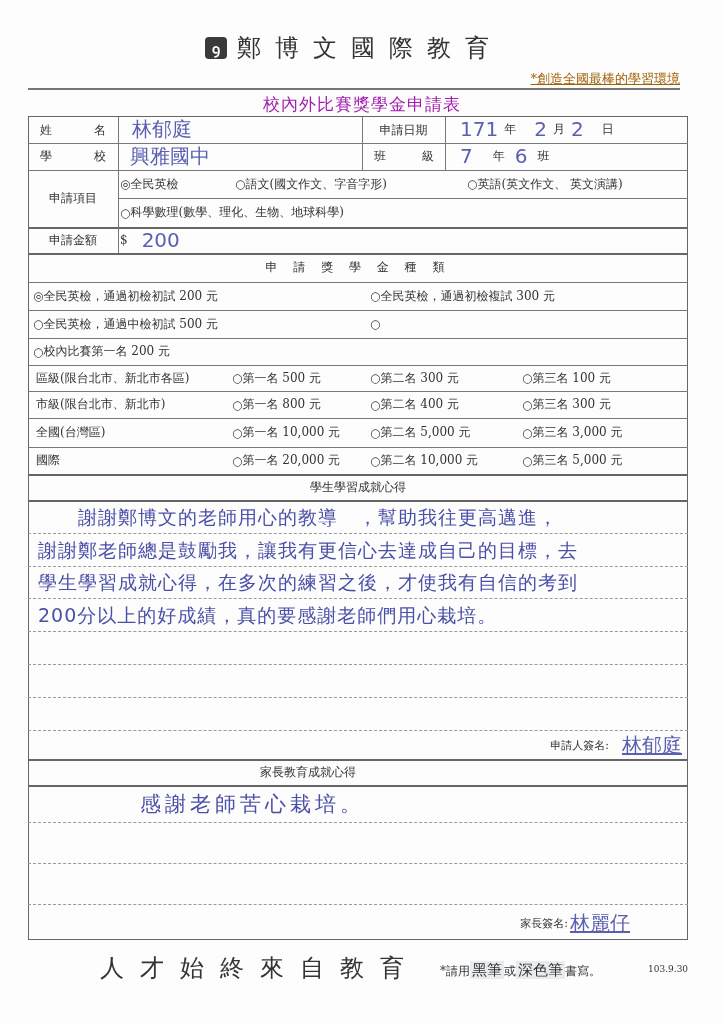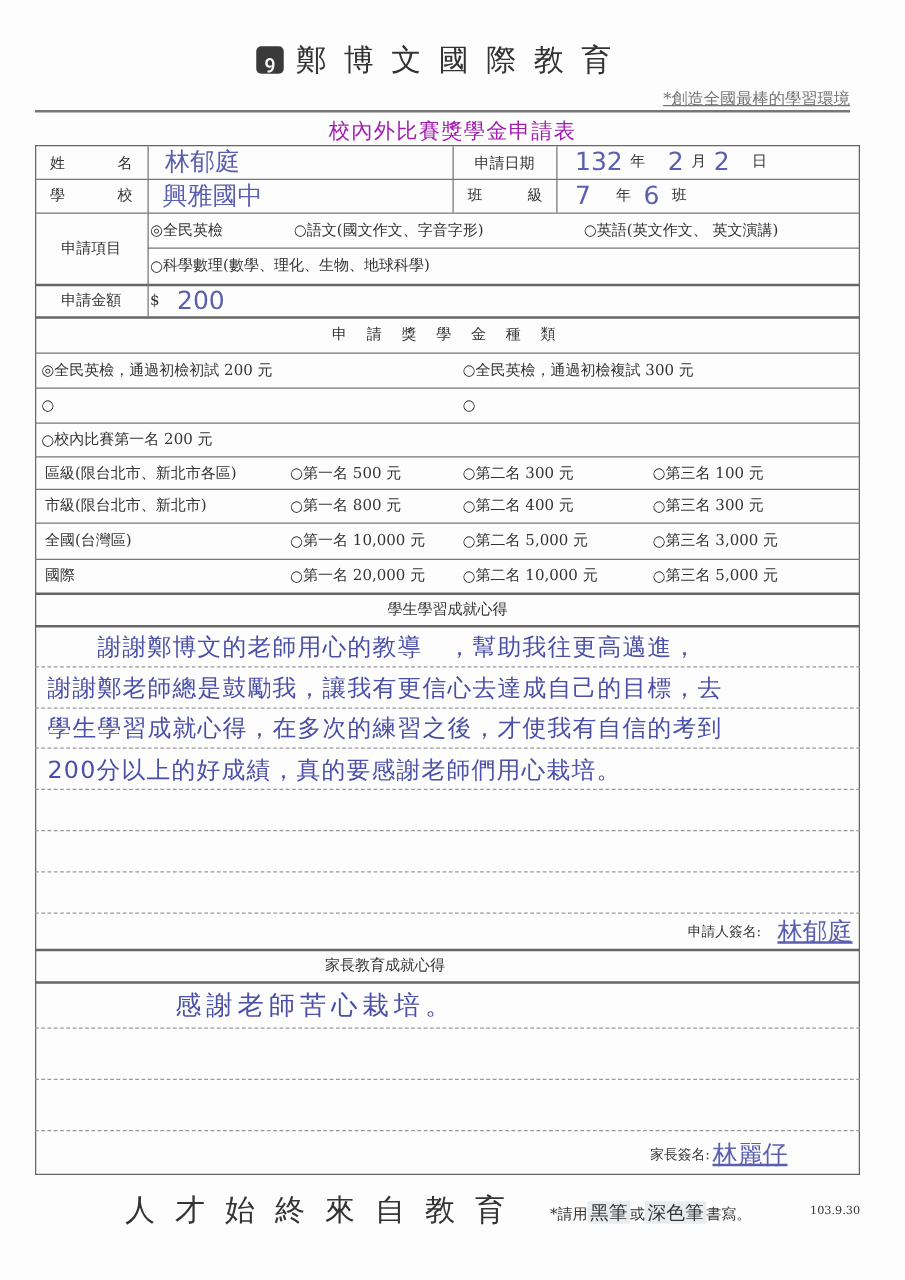--- a/index.html
+++ b/index.html
@@ -4,21 +4,21 @@
 <style>
   html, body { margin:0; padding:0; }
   body {
     width:724px; height:1024px; background:#fdfdfd; position:relative; overflow:hidden;
     font-family:"DejaVu Serif", serif; color:#2a2a2a;
   }
   .abs { position:absolute; }
   .brand { left:205px; top:30px; height:36px; display:flex; align-items:center; gap:10px; }
   .logo { width:22px; height:22px; background:#3a3a3a; border-radius:4px; color:#fff; font-size:14px; display:flex; align-items:center; justify-content:center; font-family:"DejaVu Sans", sans-serif; font-weight:bold; }
   .brand-name { font-size:24px; letter-spacing:14px; color:#333; }
-  .motto { right:44px; top:70px; font-size:13px; text-decoration:underline; color:#737373; }
+  .motto { right:44px; top:70px; font-size:13px; text-decoration:underline; color:#a16207; }
   .hr-top { left:28px; width:652px; top:88px; height:0; border-top:2px solid #777; }
   .form-title { left:0; width:724px; top:93px; text-align:center; font-size:17px; color:#a21caf; letter-spacing:1px; }
 
   .frame { left:28px; top:116px; width:660px; height:824px; border:1.5px solid #666; box-sizing:border-box; }
   .hl { position:absolute; left:28px; width:660px; border-top:1px solid #777; height:0; }
   .hl.thick { border-top:2px solid #666; }
   .hl.dot { border-top:1px dashed #999; }
   .vl { position:absolute; border-left:1px solid #777; width:0; }
 
   .cell { position:absolute; font-size:12px; color:#333; white-space:nowrap; display:flex; align-items:center; }
@@ -77,21 +77,21 @@
 <div class="vl" style="left:362px;top:117px;height:53px"></div>
 <div class="vl" style="left:445px;top:117px;height:53px"></div>
 
 <div class="cell spread" style="left:40px;top:117px;width:66px;height:26px">
     <span>姓</span>
     <span>名</span>
   </div>
 <div class="cell hand hand-lg" style="left:132px;top:115px;height:28px">林郁庭</div>
 <div class="cell center" style="left:362px;top:117px;width:83px;height:26px">申請日期</div>
 <div class="cell" style="left:460px;top:115px;height:28px;gap:6px">
-  <span class="hand hand-lg">132</span>
+  <span class="hand hand-lg">171</span>
   <span>年</span>
   <span class="hand hand-lg" style="margin-left:12px">2</span>
   <span>月</span>
   <span class="hand hand-lg">2</span>
   <span style="margin-left:12px">日</span>
 </div>
 
 <div class="cell spread" style="left:40px;top:143px;width:66px;height:27px">
     <span>學</span>
     <span>校</span>
@@ -137,20 +137,21 @@
 <div class="cell opt" style="left:33px;top:282px;height:28px">
     <span>◎</span>
     <span>全民英檢，通過初檢初試 200 元</span>
   </div>
 <div class="cell opt" style="left:370px;top:282px;height:28px">
     <span>○</span>
     <span>全民英檢，通過初檢複試 300 元</span>
   </div>
 <div class="cell opt" style="left:33px;top:310px;height:28px">
     <span>○</span>
+    <span>全民英檢，通過中檢初試 500 元</span>
   </div>
 <div class="cell opt" style="left:370px;top:310px;height:28px">
     <span>○</span>
   </div>
 <div class="cell opt" style="left:33px;top:338px;height:27px">
     <span>○</span>
     <span>校內比賽第一名 200 元</span>
   </div>
 
 <div class="cell opt" style="left:36px;top:365px;height:26px">區級(限台北市、新北市各區)</div>

